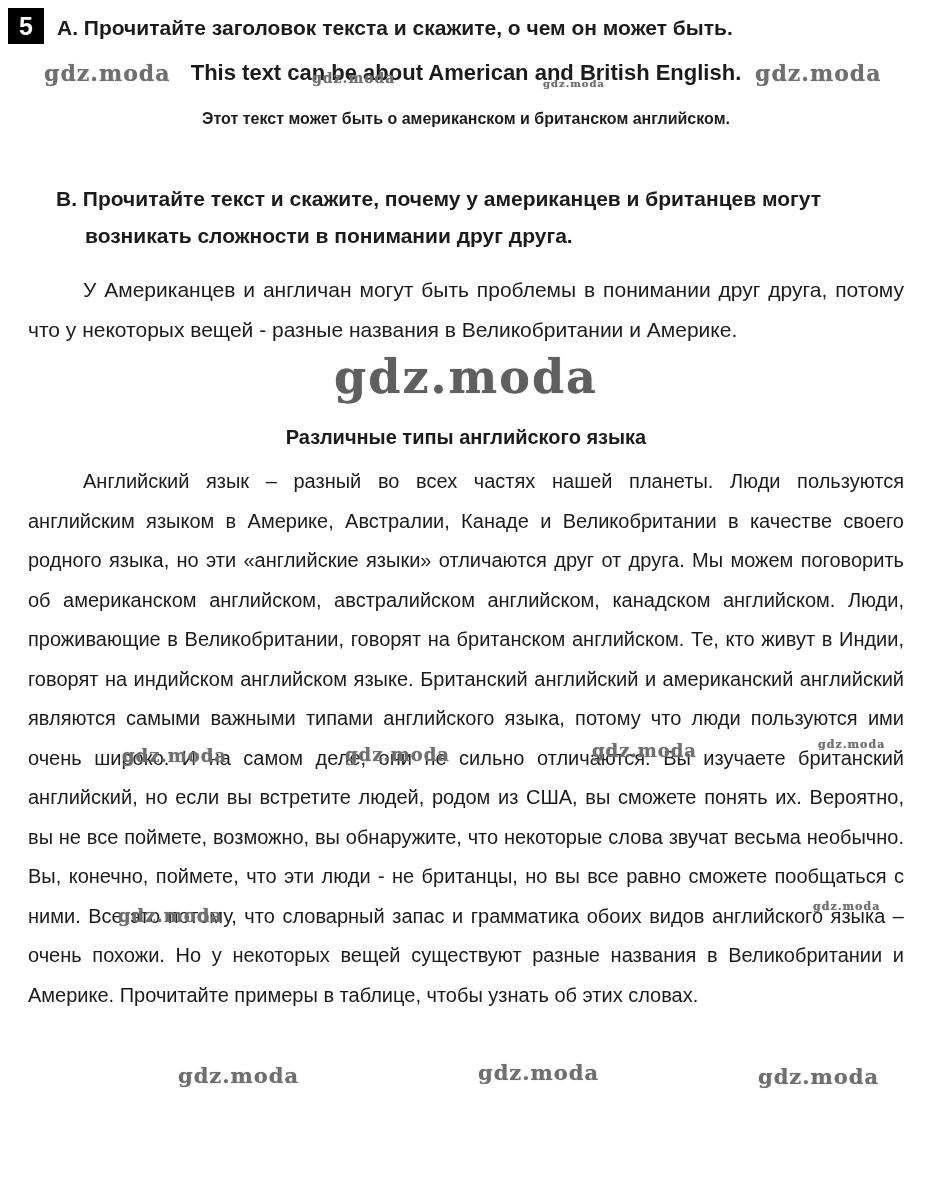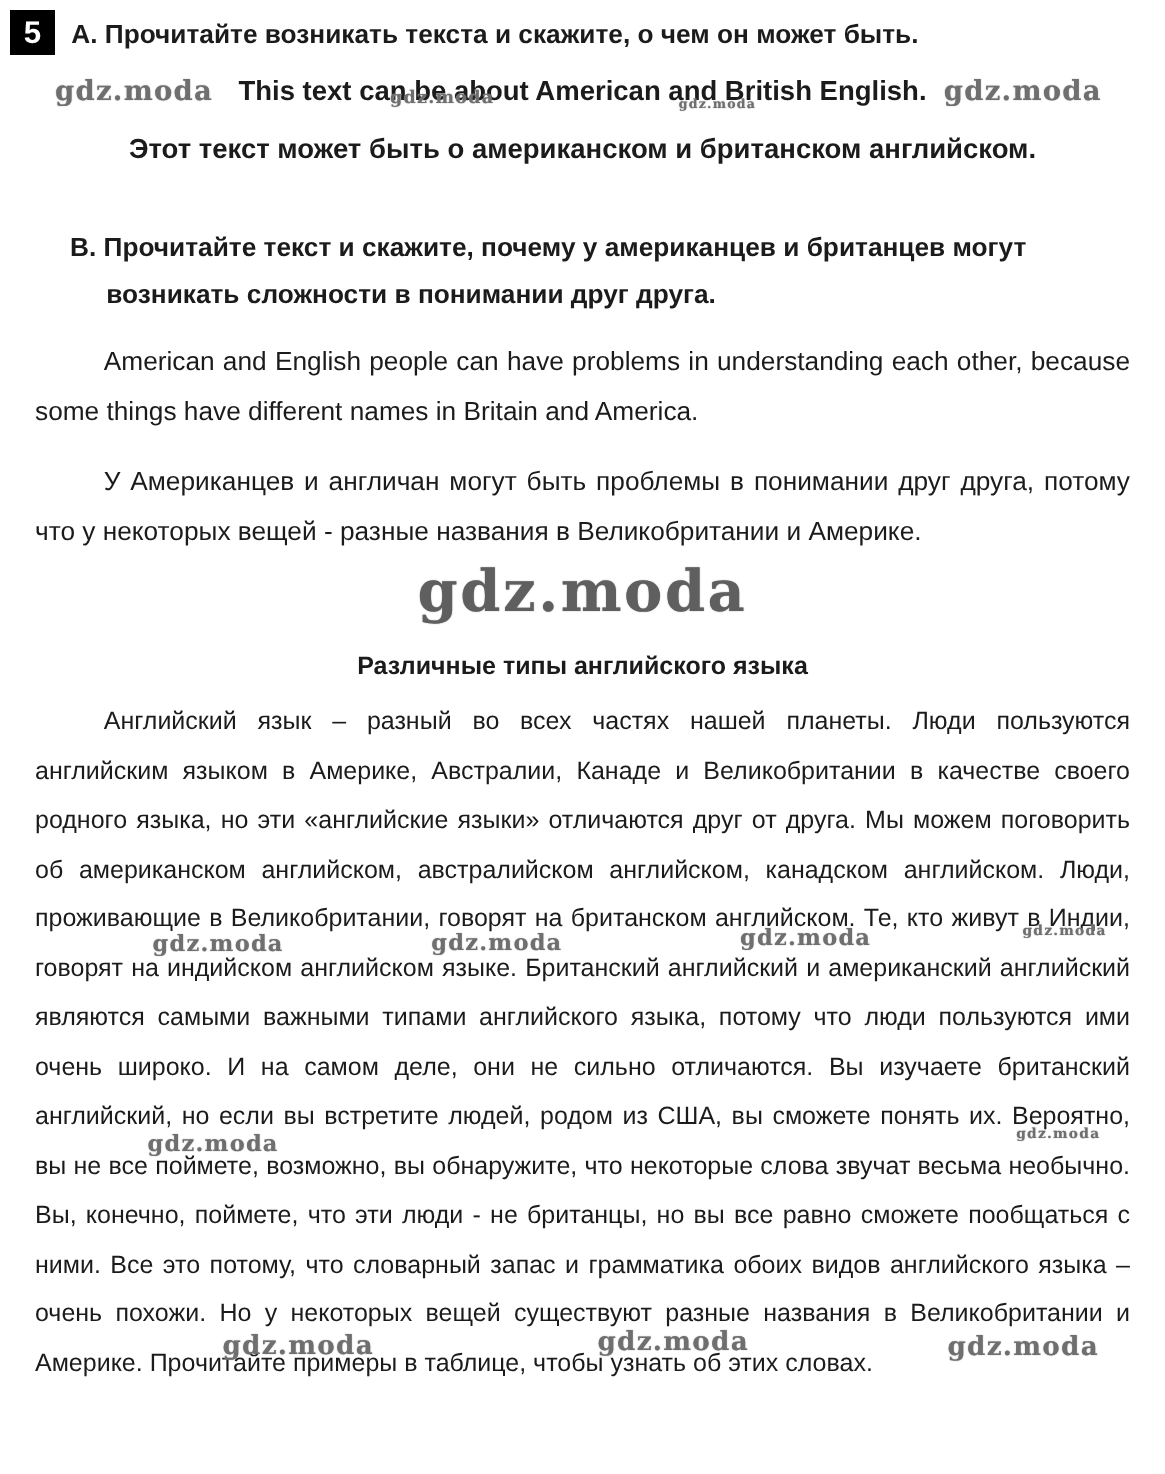--- a/index.html
+++ b/index.html
@@ -45,21 +45,21 @@
     font-weight: bold;
     padding-top: 2px;
   }
   .answer-en {
     margin: 10px 0 0 0;
     font-size: 22px;
     line-height: 34px;
   }
   .answer-ru {
     margin: 12px 0 0 0;
-    font-size: 22px;
+    font-size: 16px;
     line-height: 34px;
   }
   .task-b-heading {
     margin: 44px 0 0 0;
     font-size: 21px;
     line-height: 37px;
     font-weight: bold;
     padding-left: 57px;
     text-indent: -29px;
   }
@@ -120,29 +120,28 @@
   .wm-12 { left: 478px; top: 1060px; font-size: 21px; }
   .wm-13 { left: 758px; top: 1064px; font-size: 21px; }
 </style>
 </head>
 <body>
 
 <div class="page">
 
   <div class="task-a-row">
     <div class="task-number">5</div>
-    <div class="task-a-heading">А. Прочитайте возникать текста и скажите, о чем он может быть.</div>
+    <div class="task-a-heading">А. Прочитайте заголовок текста и скажите, о чем он может быть.</div>
   </div>
 
   <p class="answer-en centered bold">This text can be about American and British English.</p>
   <p class="answer-ru centered bold">Этот текст может быть о американском и британском английском.</p>
 
   <p class="task-b-heading">В. Прочитайте текст и скажите, почему у американцев и британцев могут возникать сложности в понимании друг друга.</p>
 
-  <p class="body-par">American and English people can have problems in understanding each other, because some things have different names in Britain and America.</p>
   <p class="body-par">У Американцев и англичан могут быть проблемы в понимании друг друга, потому что у некоторых вещей - разные названия в Великобритании и Америке.</p>
 
   <div class="wm-large">gdz.moda</div>
 
   <h3 class="text-title">Различные типы английского языка</h3>
 
   <p class="text-body">Английский язык – разный во всех частях нашей планеты. Люди пользуются английским языком в Америке, Австралии, Канаде и Великобритании в качестве своего родного языка, но эти «английские языки» отличаются друг от друга. Мы можем поговорить об американском английском, австралийском английском, канадском английском. Люди, проживающие в Великобритании, говорят на британском английском. Те, кто живут в Индии, говорят на индийском английском языке. Британский английский и американский английский являются самыми важными типами английского языка, потому что люди пользуются ими очень широко. И на самом деле, они не сильно отличаются. Вы изучаете британский английский, но если вы встретите людей, родом из США, вы сможете понять их. Вероятно, вы не все поймете, возможно, вы обнаружите, что некоторые слова звучат весьма необычно. Вы, конечно, поймете, что эти люди - не британцы, но вы все равно сможете пообщаться с ними. Все это потому, что словарный запас и грамматика обоих видов английского языка – очень похожи. Но у некоторых вещей существуют разные названия в Великобритании и Америке. Прочитайте примеры в таблице, чтобы узнать об этих словах.</p>
 
   <span class="wm wm-1">gdz.moda</span>
   <span class="wm wm-2">gdz.moda</span>

